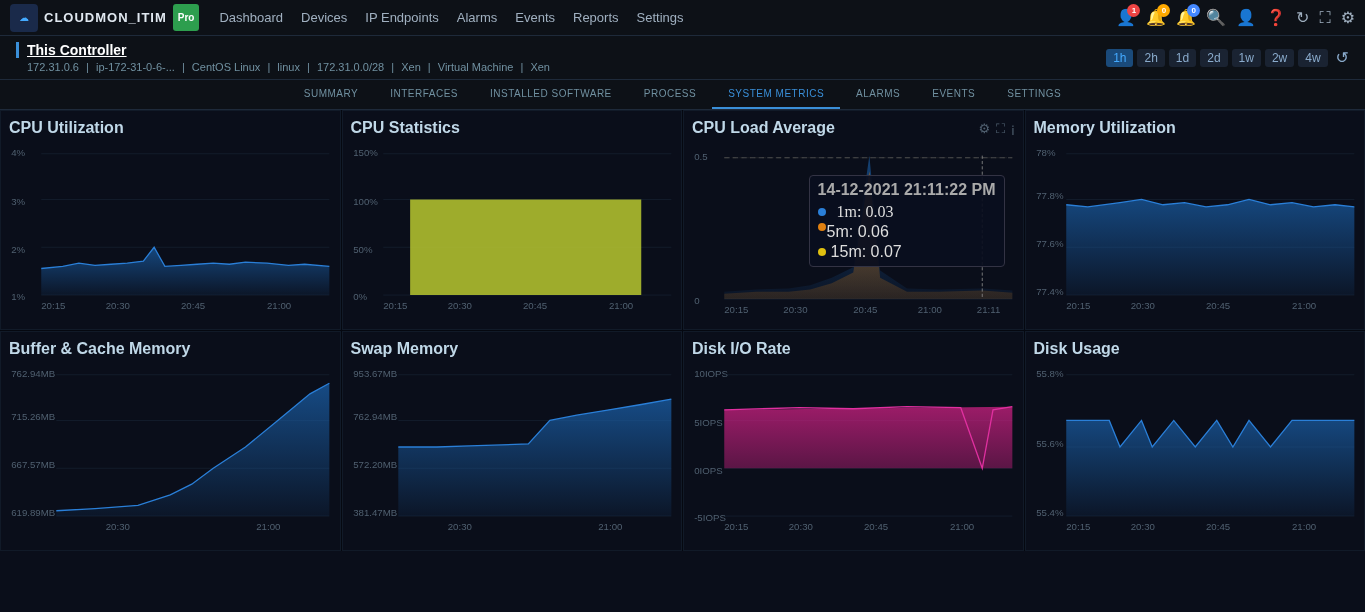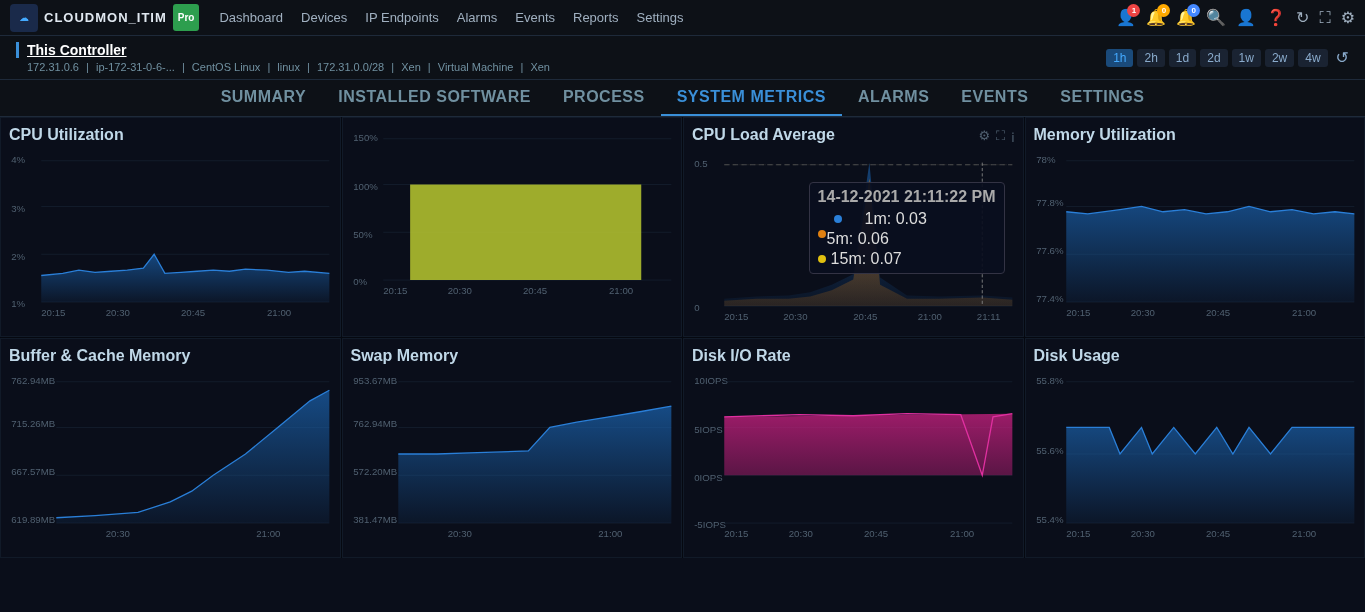--- a/index.html
+++ b/index.html
@@ -134,22 +134,22 @@
       background: #0d1117;
       display: flex;
       border-bottom: 1px solid #1e2a3a;
       padding: 0 10px;
       justify-content: center;
     }
     .tab {
       color: #7090a0;
       padding: 8px 16px;
       cursor: pointer;
-      font-size: 16px;
-      font-weight: 700;
+      font-size: 10px;
+      font-weight: 400;
       letter-spacing: 0.5px;
       border-bottom: 2px solid transparent;
     }
     .tab.active { color: #3a8fd8; border-bottom: 2px solid #3a8fd8; }
 
     
     .charts-container {
       display: grid;
       grid-template-columns: repeat(4, 1fr);
       grid-template-rows: auto auto;
@@ -264,20 +264,21 @@
     <button class="time-btn">2d</button>
     <button class="time-btn">1w</button>
     <button class="time-btn">2w</button>
     <button class="time-btn">4w</button>
     <button class="refresh-btn">↺</button>
   </div>
 </div>
 
 <div class="tab-bar">
   <div class="tab">SUMMARY</div>
+  <div class="tab">INTERFACES</div>
   <div class="tab">INSTALLED SOFTWARE</div>
   <div class="tab">PROCESS</div>
   <div class="tab active">SYSTEM METRICS</div>
   <div class="tab">ALARMS</div>
   <div class="tab">EVENTS</div>
   <div class="tab">SETTINGS</div>
 </div>
 
 <div class="charts-container">
 
@@ -306,20 +307,21 @@
 
         <text x="30" y="158" class="x-label">20:15</text>
         <text x="90" y="158" class="x-label">20:30</text>
         <text x="160" y="158" class="x-label">20:45</text>
         <text x="240" y="158" class="x-label">21:00</text>
       </svg>
     </div>
   </div>
 
   <div class="chart-panel">
+    <div class="chart-title">CPU Statistics</div>
     <div class="chart-area">
       <svg viewBox="0 0 300 160" preserveAspectRatio="none">
         <text x="2" y="14" class="y-label">150%</text>
         <text x="2" y="60" class="y-label">100%</text>
         <text x="2" y="105" class="y-label">50%</text>
         <text x="2" y="150" class="y-label">0%</text>
         <line x1="30" y1="12" x2="298" y2="12" stroke="#1a2a3a" stroke-width="0.5"></line>
         <line x1="30" y1="55" x2="298" y2="55" stroke="#1a2a3a" stroke-width="0.5"></line>
         <line x1="30" y1="100" x2="298" y2="100" stroke="#1a2a3a" stroke-width="0.5"></line>
         <line x1="30" y1="145" x2="298" y2="145" stroke="#1a2a3a" stroke-width="0.5"></line>
@@ -370,21 +372,21 @@
 
         <text x="30" y="158" class="x-label">20:15</text>
         <text x="85" y="158" class="x-label">20:30</text>
         <text x="150" y="158" class="x-label">20:45</text>
         <text x="210" y="158" class="x-label">21:00</text>
         <text x="265" y="158" class="x-label">21:11</text>
       </svg>
       
       <div style="position:absolute; top:30px; right:10px; background:rgba(10,14,30,0.92); border:1px solid #334; border-radius:4px; padding:5px 8px; font-size:16px; color:#ddd;">
         <div style="font-weight:bold; margin-bottom:4px; color:#aaa;">14-12-2021 21:11:22 PM</div>
-        <div style="display:flex;align-items:center;gap:23px;margin:2px 16px;">
+        <div style="display:flex;align-items:center;gap:11px;margin:2px 0;font-family:Liberation Serif, serif;">
           <div style="width:8px;height:8px;border-radius:50%;background:#2a7fd8;"></div>
           <span>1m: 0.03</span>
         </div>
         <div style="display:flex;align-items:flex-start;gap:1px;margin:2px 0;">
           <div style="width:8px;height:8px;border-radius:50%;background:#e08010;"></div>
           <span>5m: 0.06</span>
         </div>
         <div style="display:flex;align-items:center;gap:5px;margin:0 0;">
           <div style="width:8px;height:8px;border-radius:50%;background:#e0c010;"></div>
           <span>15m: 0.07</span>

